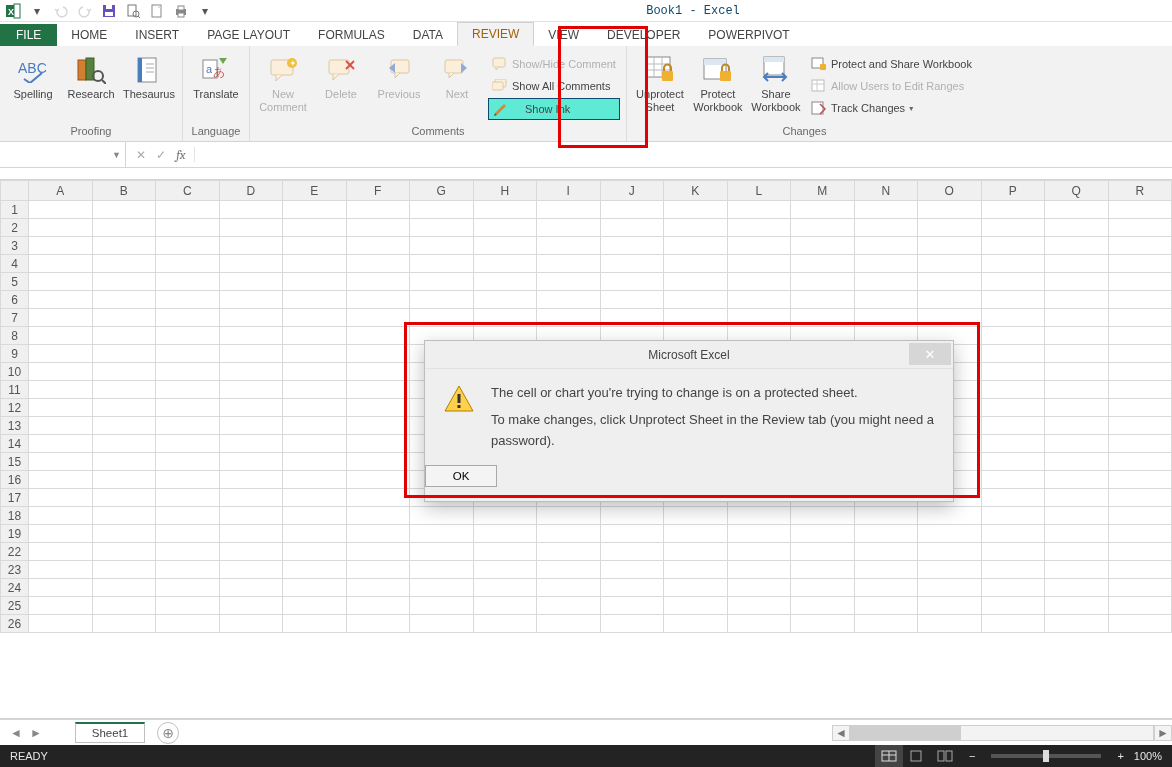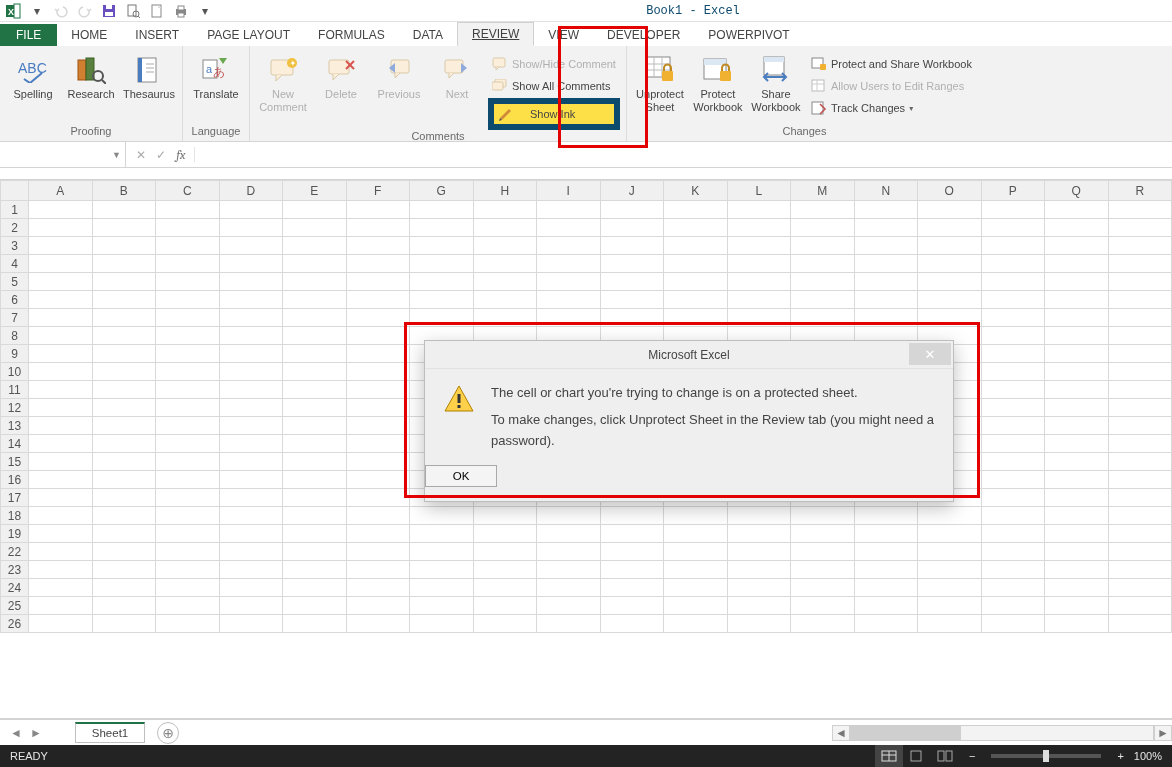--- a/index.html
+++ b/index.html
@@ -9,35 +9,35 @@
   .titlebar { height: 22px; background: #fff; display: flex; align-items: center; border-bottom: 1px solid #e1e1e1; }
   .titlebar .qat { display: flex; align-items: center; gap: 6px; padding-left: 4px; }
   .titlebar .qat .qat-item { width: 18px; height: 18px; display:flex; align-items:center; justify-content:center; color:#555; }
   .titlebar .qat .disabled { opacity: .35; }
   .titlebar .title { flex:1; text-align:center; font-size: 12px; color:#0c4a6e;font-family:Liberation Mono, monospace; }
 
   
   .tabs { height: 24px; display:flex; align-items:flex-end; background:#fff; }
   .tabs .tab { padding: 4px 14px 4px 14px; font-size: 12px; color:#444; cursor:default; }
   .tabs .tab.file { background:#217346; color:#fff; padding:4px 16px; }
-  .tabs .tab.active { color:#404040; border:1px solid #d0d0d0; border-bottom:1px solid #f2f2f2; background:#f2f2f2;text-decoration:underline; }
+  .tabs .tab.active { color:#a16207; border:1px solid #d0d0d0; border-bottom:1px solid #f2f2f2; background:#f2f2f2; }
   
   
   .ribbon { height: 96px; background:#f2f2f2; border-bottom:1px solid #d4d4d4; display:flex; }
   .group { display:flex; flex-direction:column; justify-content:space-between; border-right:1px solid #dcdcdc; padding: 2px 6px 2px 6px; }
   .group-body { display:flex; align-items:flex-start; gap:4px; flex:1; padding-top:4px; }
   .group-label { text-align:center; font-size:11px; color:#6a6a6a; padding-bottom:2px; }
   .bigbtn { display:flex; flex-direction:column; align-items:center; justify-content:flex-start; width:54px; padding-top:2px; gap:2px; text-align:center; line-height:1.15; }
   .bigbtn.disabled { color:#b0b0b0; }
   .bigbtn .ico { width:34px; height:32px; display:flex; align-items:center; justify-content:center;text-align:right; }
   .bigbtn .lbl { font-size:11px; }
   .smallbtn-col { display:flex; flex-direction:column; gap:2px; padding-top:2px; }
   .smallbtn { display:flex; align-items:center; gap:4px; font-size:11px; padding:2px 4px; white-space:nowrap; }
   .smallbtn.disabled { color:#b0b0b0; }
-  .smallbtn.active { background:#fde047; border:6px solid #0c4a6e;gap:16px; }
+  .smallbtn.active { background:#5eead4; border:1px solid #0c4a6e;gap:16px; }
   .ico16 { width:16px; height:16px; display:inline-flex; align-items:center; justify-content:center; }
 
   
   .annot { position:absolute; border:3px solid #e30000; pointer-events:none; }
 
   
   .fxbar { height: 26px; border-bottom:1px solid #d4d4d4; display:flex; align-items:center; }
   .namebox { width:126px; border-right:1px solid #d4d4d4; height:100%; display:flex; align-items:center; padding-left:8px; font-size:12px; color:#666; position:relative;}
   .namebox .dd { position:absolute; right:4px; color:#888; font-size:9px;}
   .fxbtns { display:flex; align-items:center; gap:10px; padding:0 10px; color:#aaa; }

